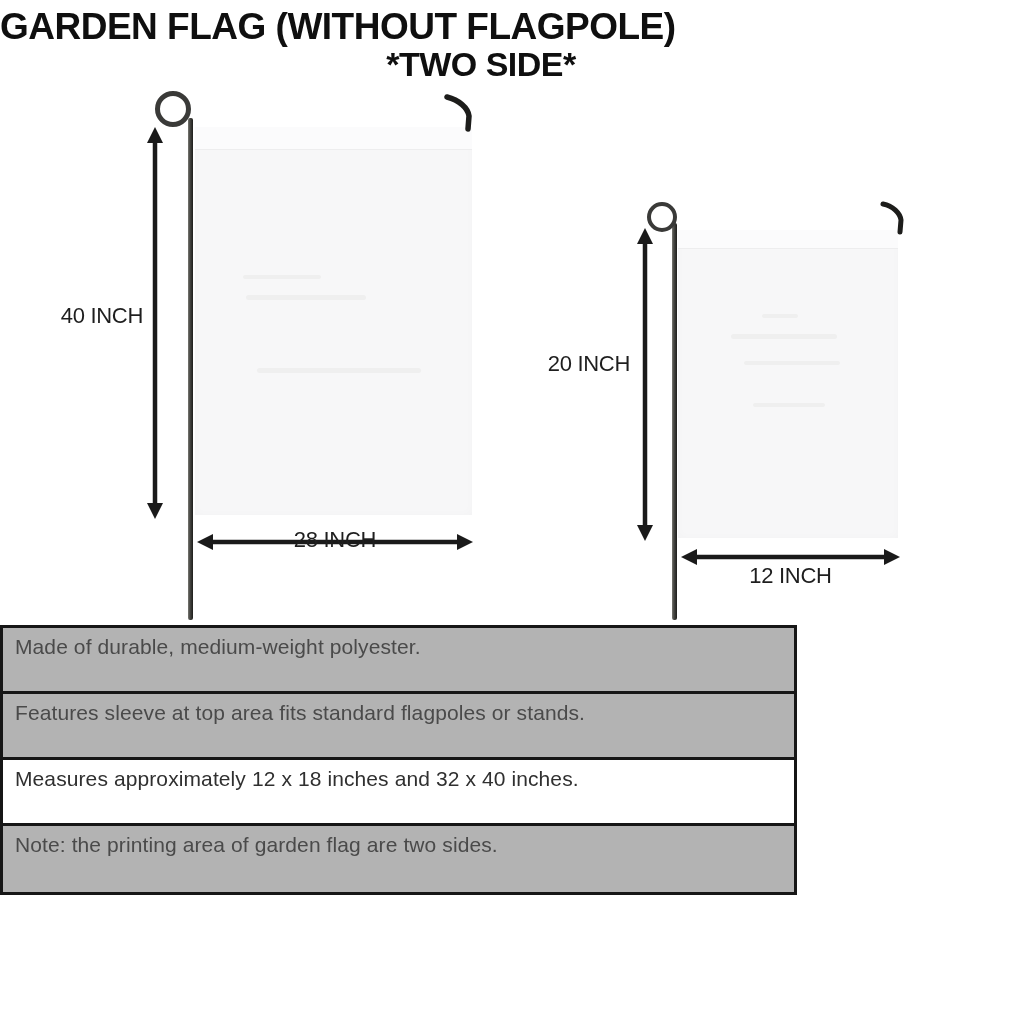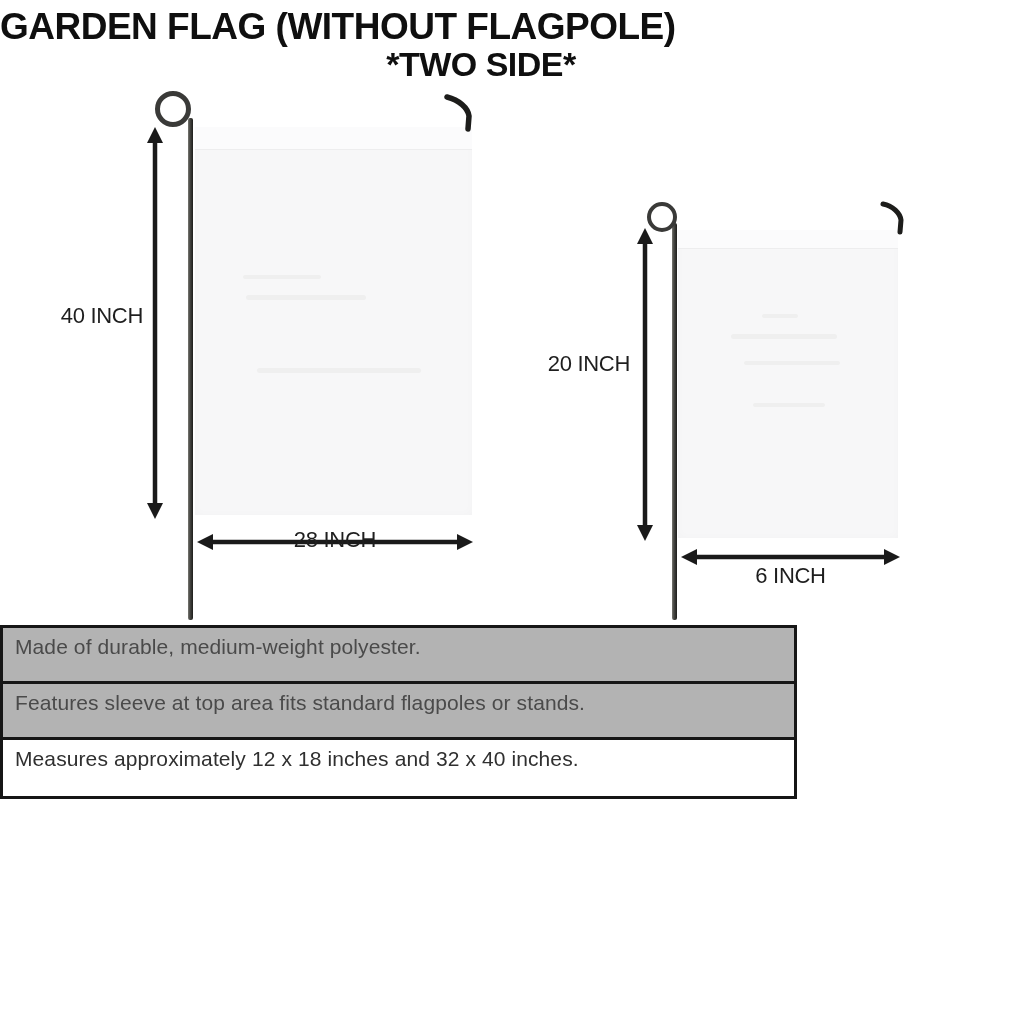--- a/index.html
+++ b/index.html
@@ -45,21 +45,21 @@
     letter-spacing:-0.3px;white-space:nowrap;
   }
   .dim-label.right{text-align:right;}
   .dim-label.center{text-align:center;}
   
   .features{
     position:absolute;left:0;top:625px;width:797px;box-sizing:border-box;
     border:3px solid #161616;
   }
   .feature-row{
-    height:56px;box-sizing:border-box;
+    height:66px;box-sizing:border-box;
     padding:7px 12px 0 12px;
     font-size:21px;letter-spacing:0.1px;
     border-bottom:3px solid #161616;
     background:#ffffff;color:#303030;
   }
   .feature-row:last-child{border-bottom:none;}
   .feature-row.shaded{background:#b3b3b3;color:#4a4a4a;}
 </style>
 </head>
 <body>
@@ -118,22 +118,23 @@
       <line x1="10" y1="13" x2="10" y2="302" stroke="#1a1a1a" stroke-width="4.5"></line>
       <polygon points="10,1 2,17 18,17" fill="#1a1a1a"></polygon>
       <polygon points="10,314 2,298 18,298" fill="#1a1a1a"></polygon>
     </svg>
     <div class="dim-label right" style="left:527px;top:351px;width:103px;">20 INCH</div>
     <svg class="arrow-svg" style="left:680px;top:547px;" width="221" height="20" viewBox="0 0 221 20">
       <line x1="13" y1="10" x2="208" y2="10" stroke="#1a1a1a" stroke-width="4.5"></line>
       <polygon points="1,10 17,2 17,18" fill="#1a1a1a"></polygon>
       <polygon points="220,10 204,2 204,18" fill="#1a1a1a"></polygon>
     </svg>
-    <div class="dim-label center" style="left:680px;top:563px;width:221px;">6 INCH</div>
+    <div class="dim-label center" style="left:680px;top:563px;width:221px;">12 INCH</div>
   </div>
 
   <div class="features">
     <div class="feature-row shaded">Made of durable, medium-weight polyester.</div>
     <div class="feature-row shaded">Features sleeve at top area fits standard flagpoles or stands.</div>
     <div class="feature-row">Measures approximately 12 x 18 inches and 32 x 40 inches.</div>
+    <div class="feature-row shaded">Note: the printing area of garden flag are two sides.</div>
   </div>
 
 </div>
 
 </body></html>

